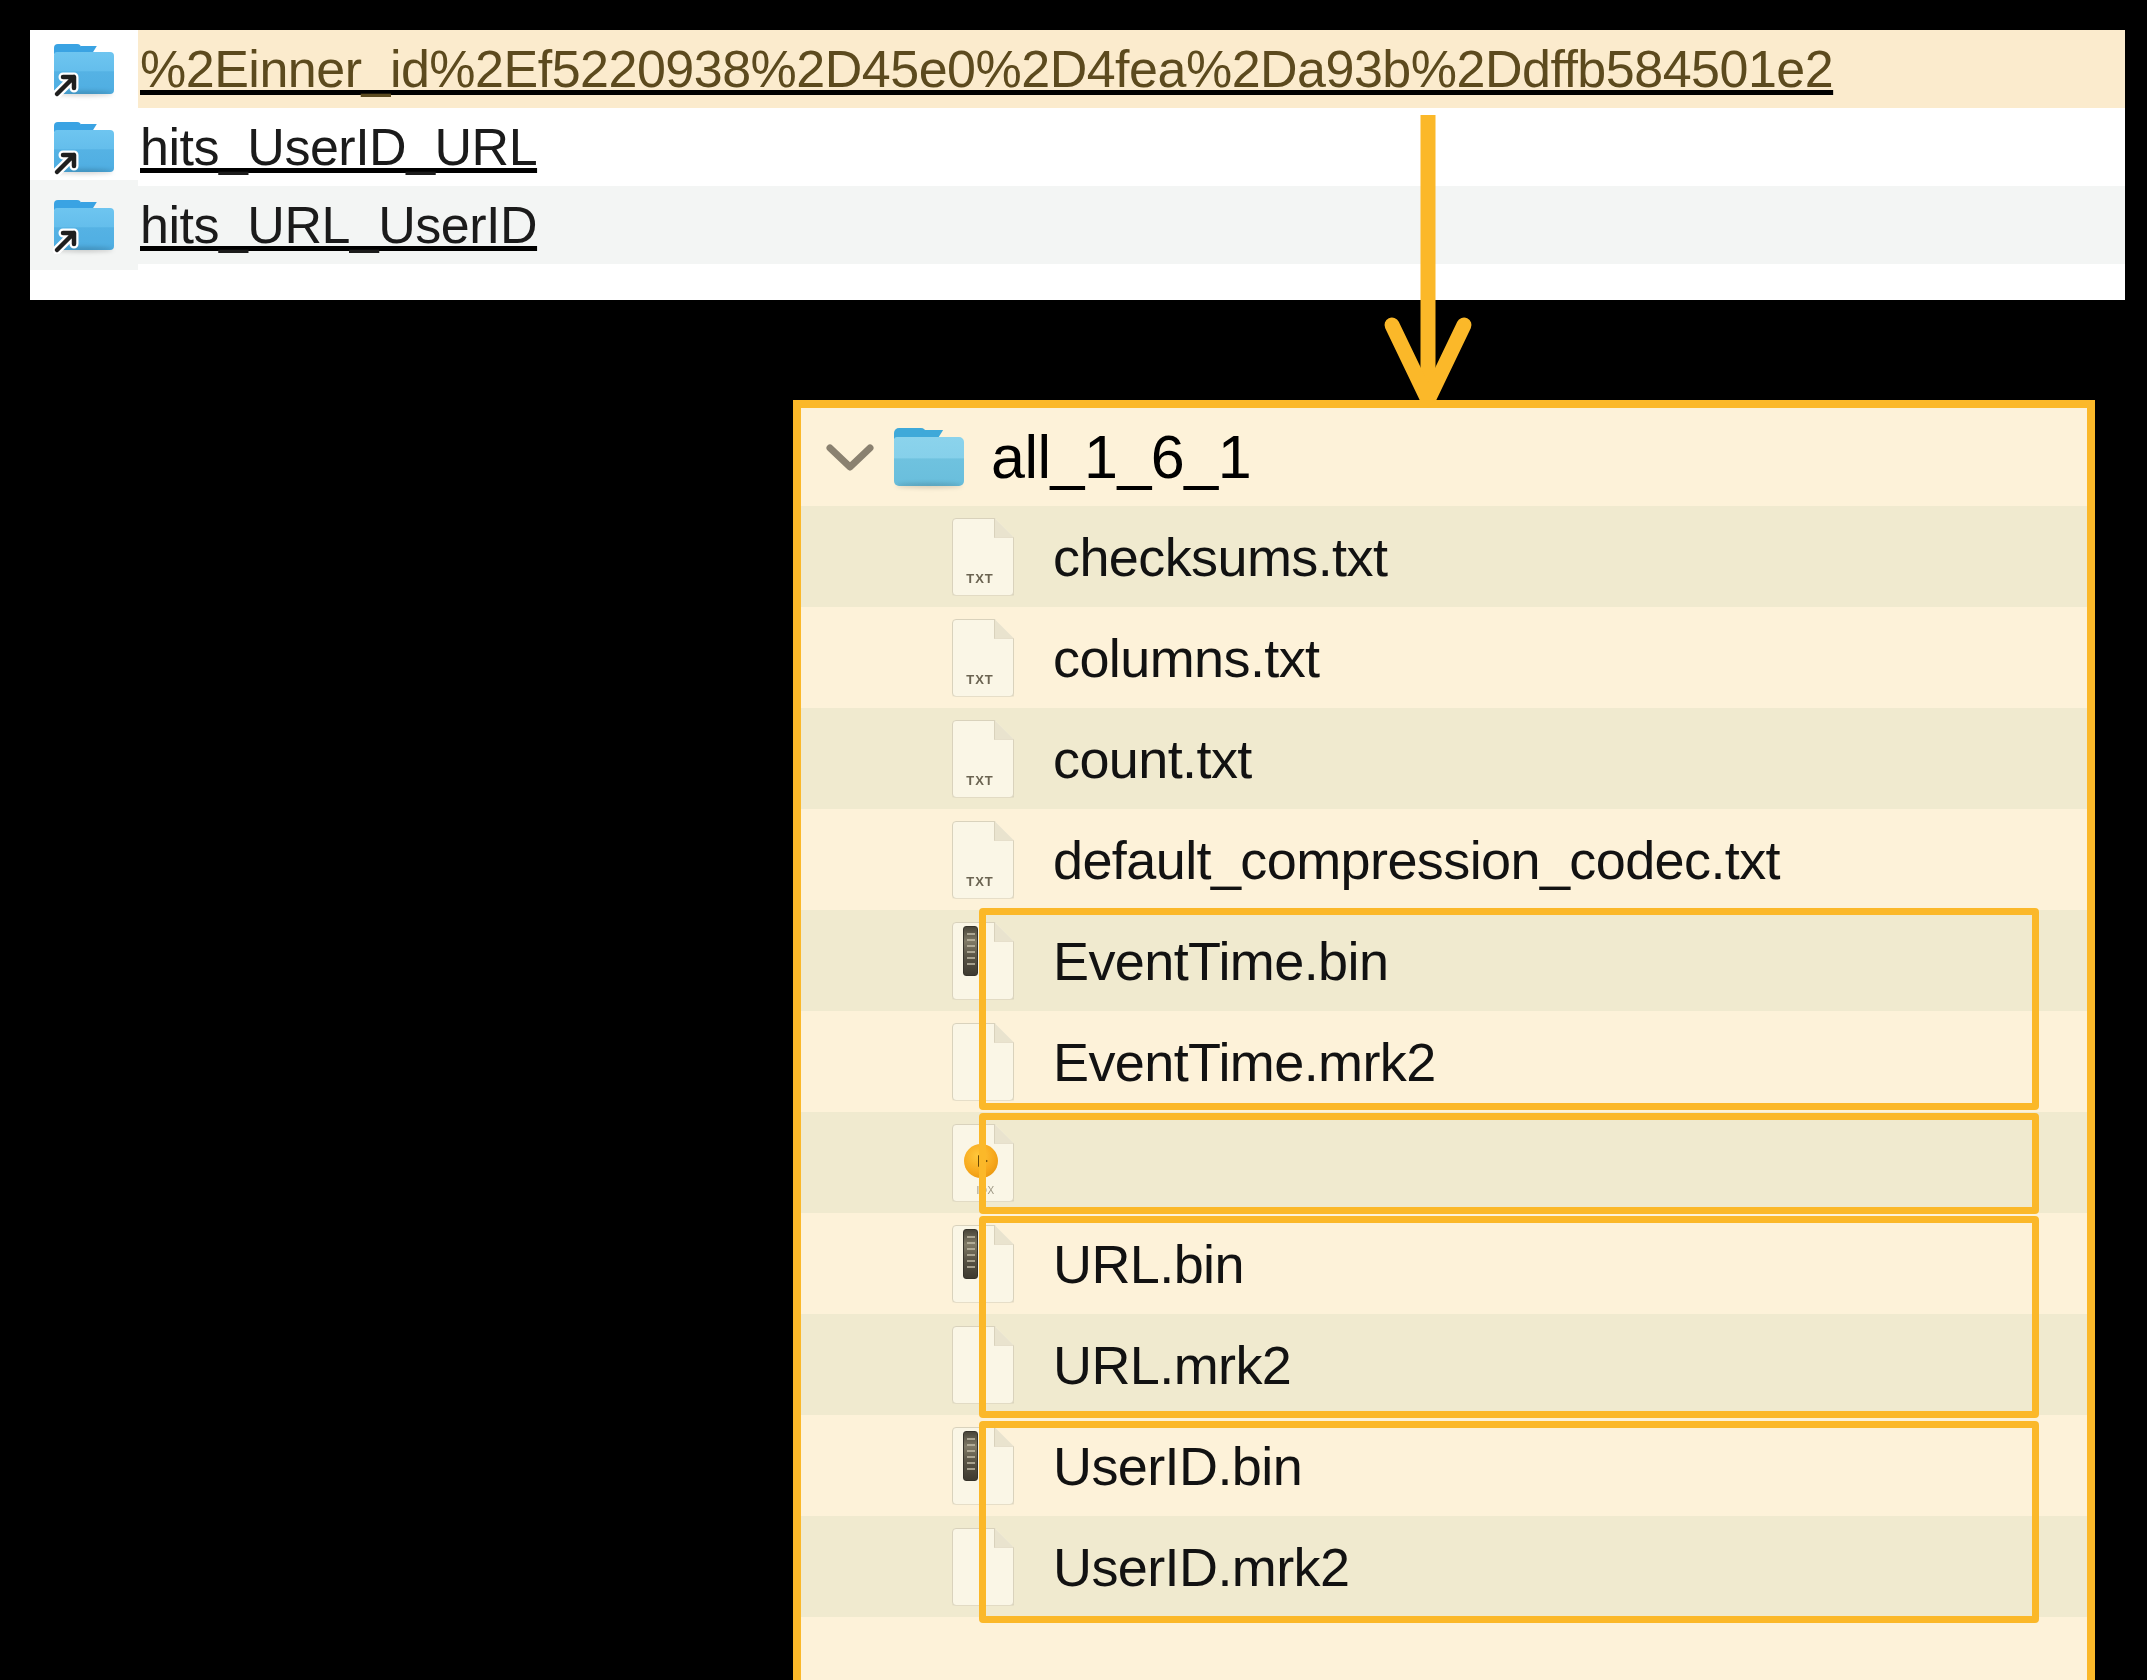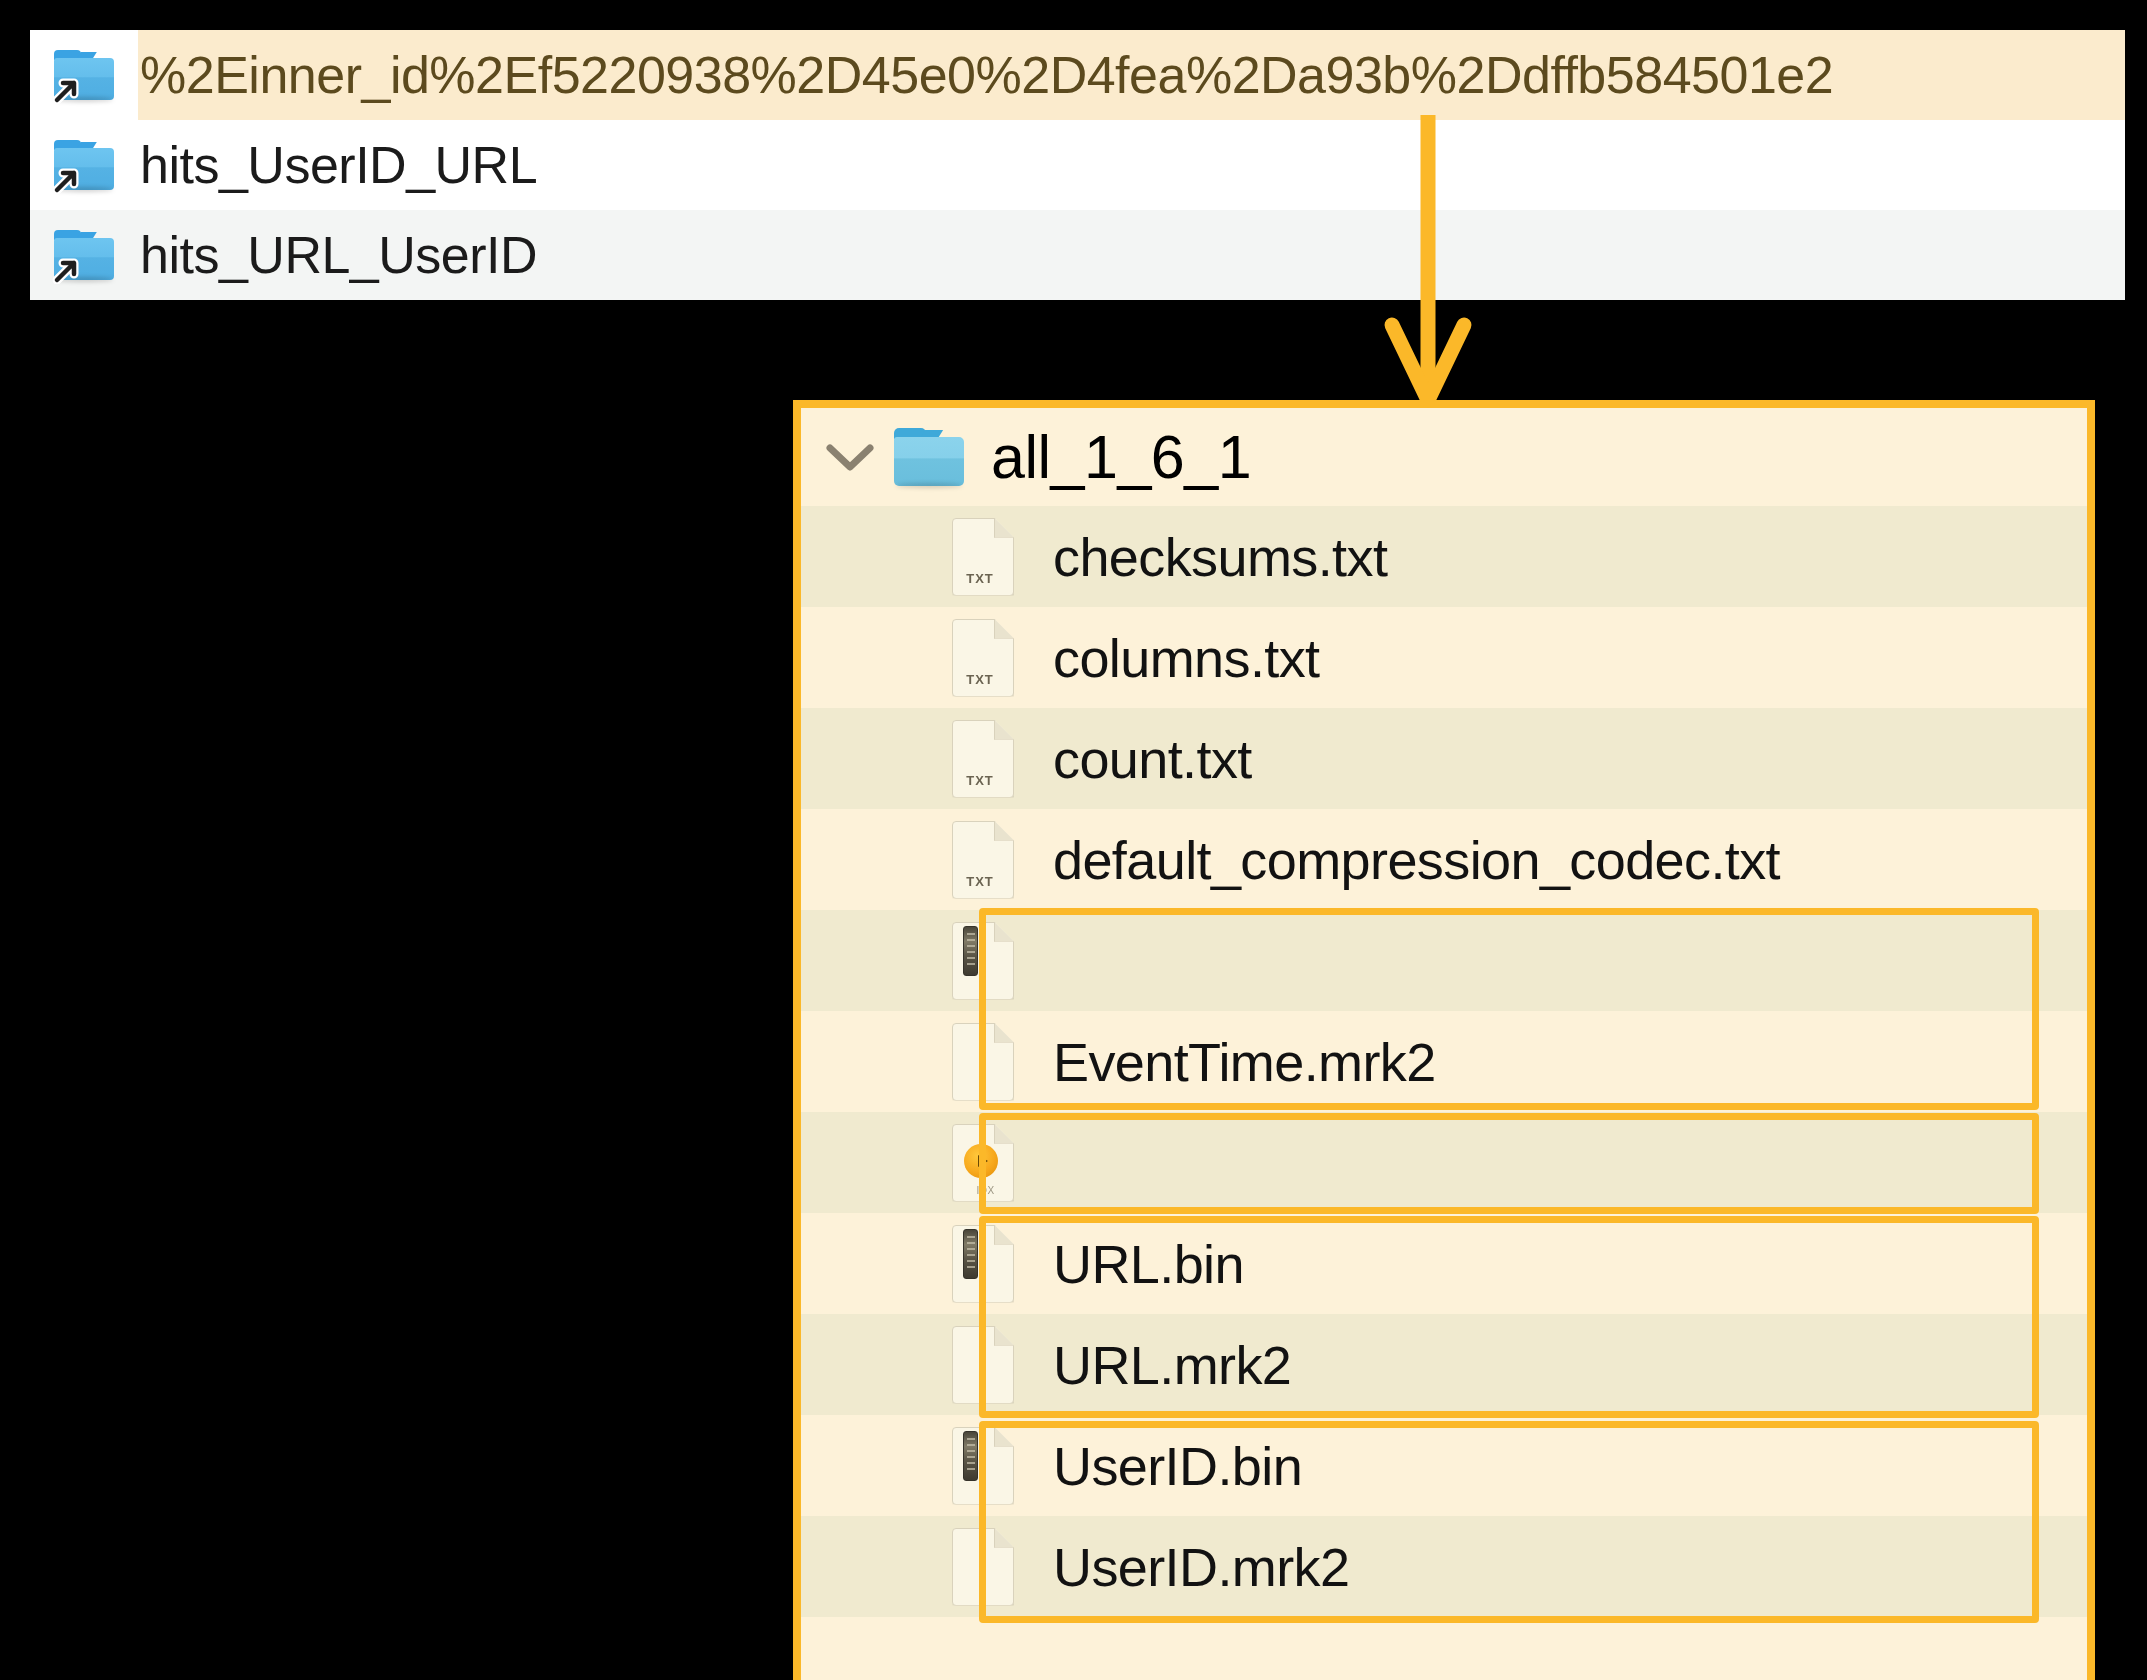--- a/index.html
+++ b/index.html
@@ -25,23 +25,25 @@
     left: 30px;
     top: 30px;
     width: 2095px;
     height: 270px;
     background: #FFFFFF;
     overflow: hidden;
   }
 
   .top-row {
     position: relative;
-    height: 90px;
+    height: 78px;
     display: flex;
+    align-items: center;
     width: 100%;
+    text-decoration: underline;
   }
   .top-row.alt { background: #F3F5F4; }
   .top-row.plain { background: #FFFFFF; }
 
   .top-row-iconcell {
     width: 108px;
     min-width: 108px;
     height: 90px;
     display: flex;
     align-items: center;
@@ -443,20 +445,21 @@
       </div>
 
       <div class="tree-row shade-b">
         <div class="file-icon-cell">
           <div class="doc">
               <div class="page"></div>
               <div class="fold"></div>
               <div class="binglyph"></div>
             </div>
         </div>
+        <div class="file-label">EventTime.bin</div>
       </div>
 
       <div class="tree-row shade-a">
         <div class="file-icon-cell">
           <div class="doc">
               <div class="page"></div>
               <div class="fold"></div>
             </div>
         </div>
         <div class="file-label">EventTime.mrk2</div>

